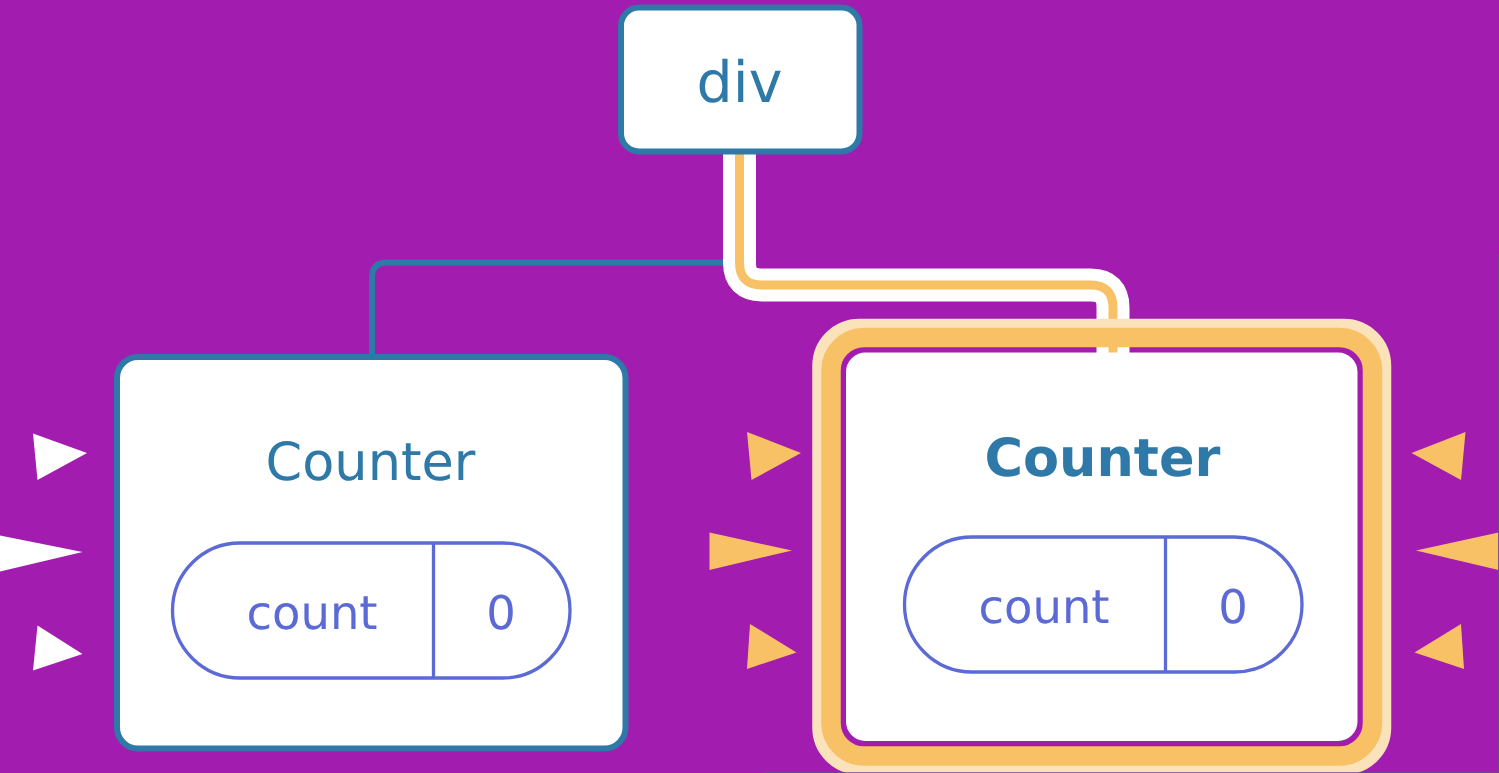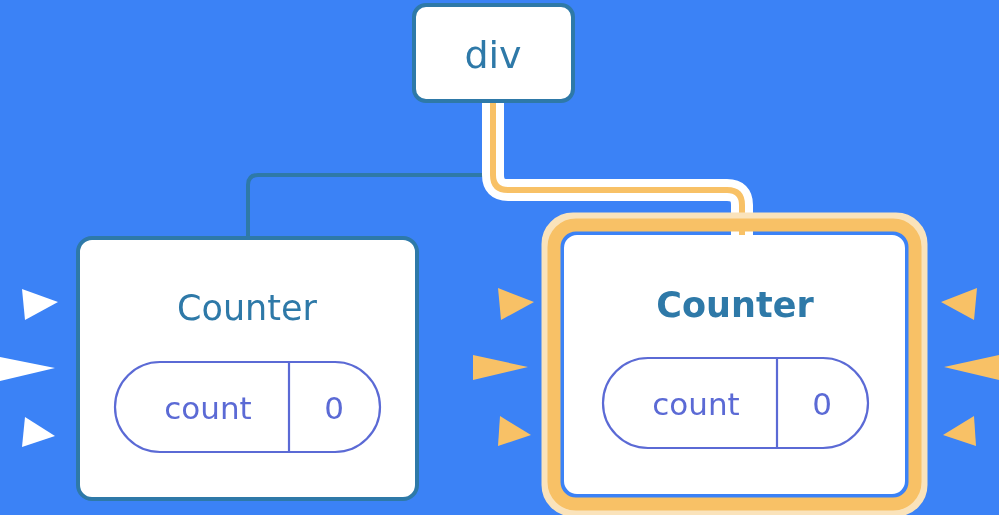--- a/index.html
+++ b/index.html
@@ -8,21 +8,21 @@
     padding: 0;
     background: #4b6672;
   }
   body {
     font-family: "DejaVu Sans", "Liberation Sans", sans-serif;
   }
   #stage {
     position: relative;
     width: 999px;
     height: 515px;
-    background: #3b82f6;
+    background: #a21caf;
     overflow: hidden;
   }
   #diagram-svg {
     position: absolute;
     inset: 0;
     display: block;
   }
   .node-label {
     font-family: "DejaVu Sans", "Liberation Sans", sans-serif;
     fill: #2e79a8;

